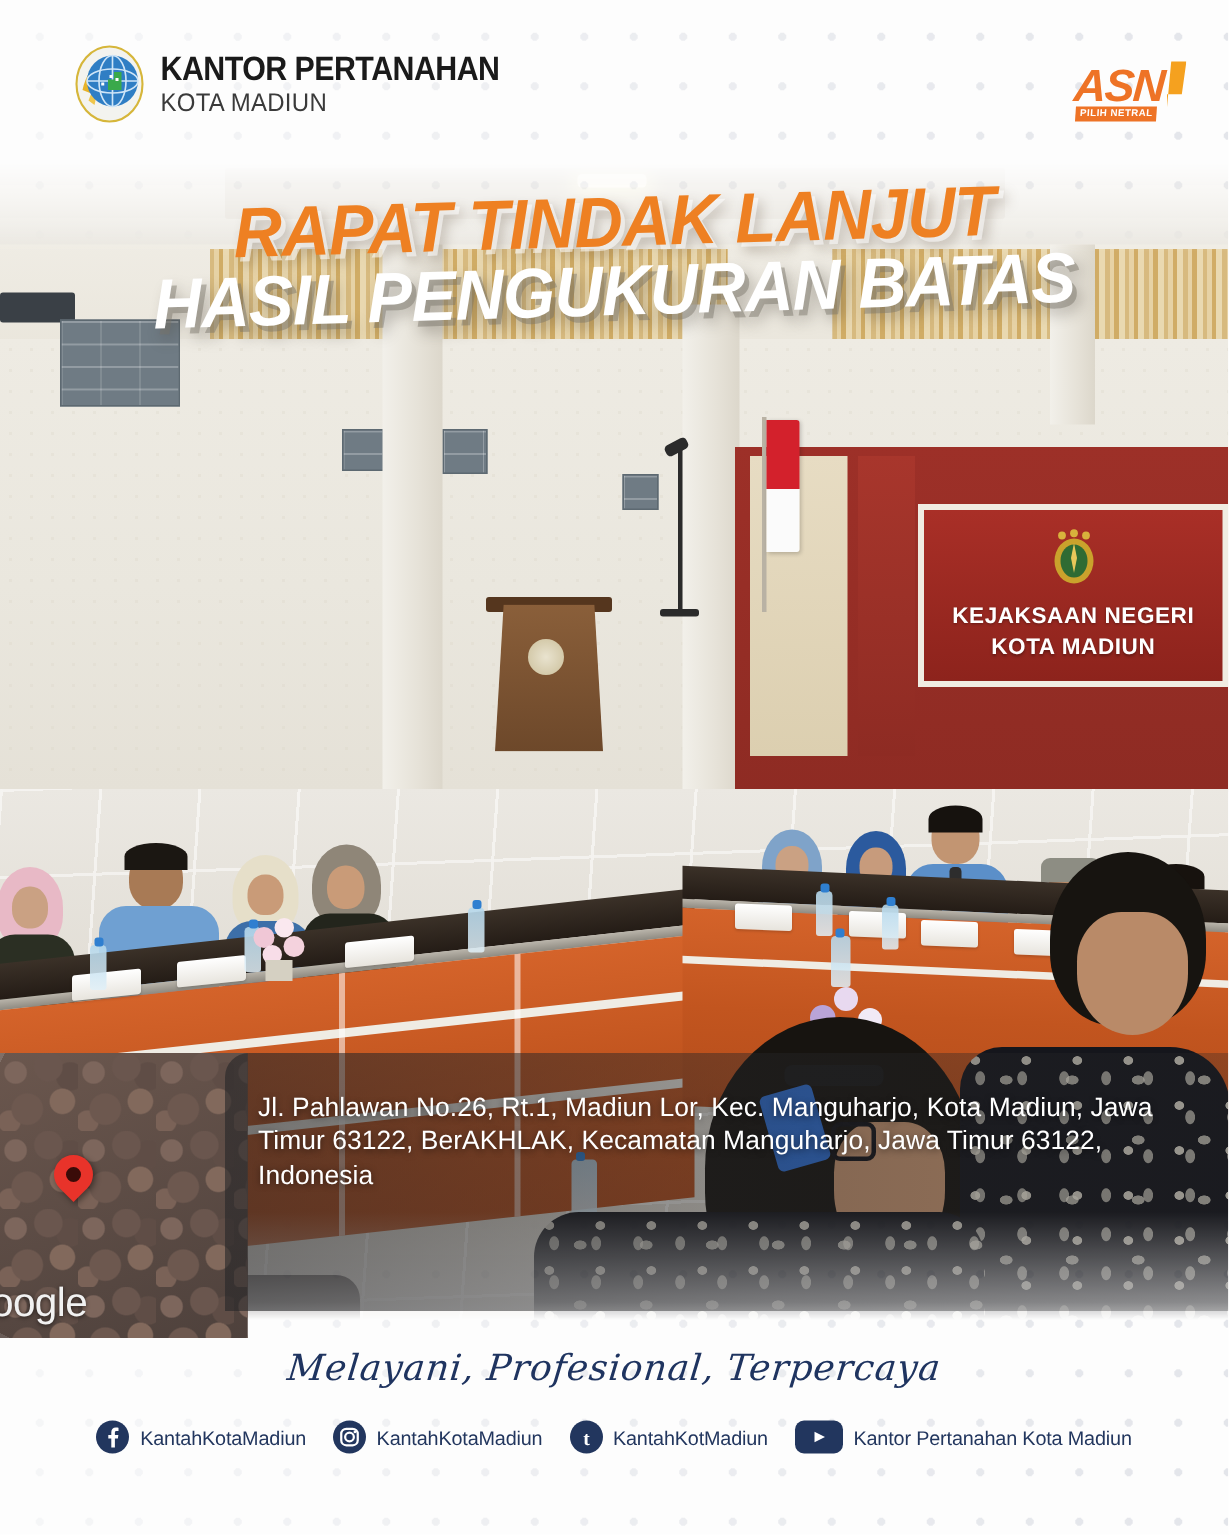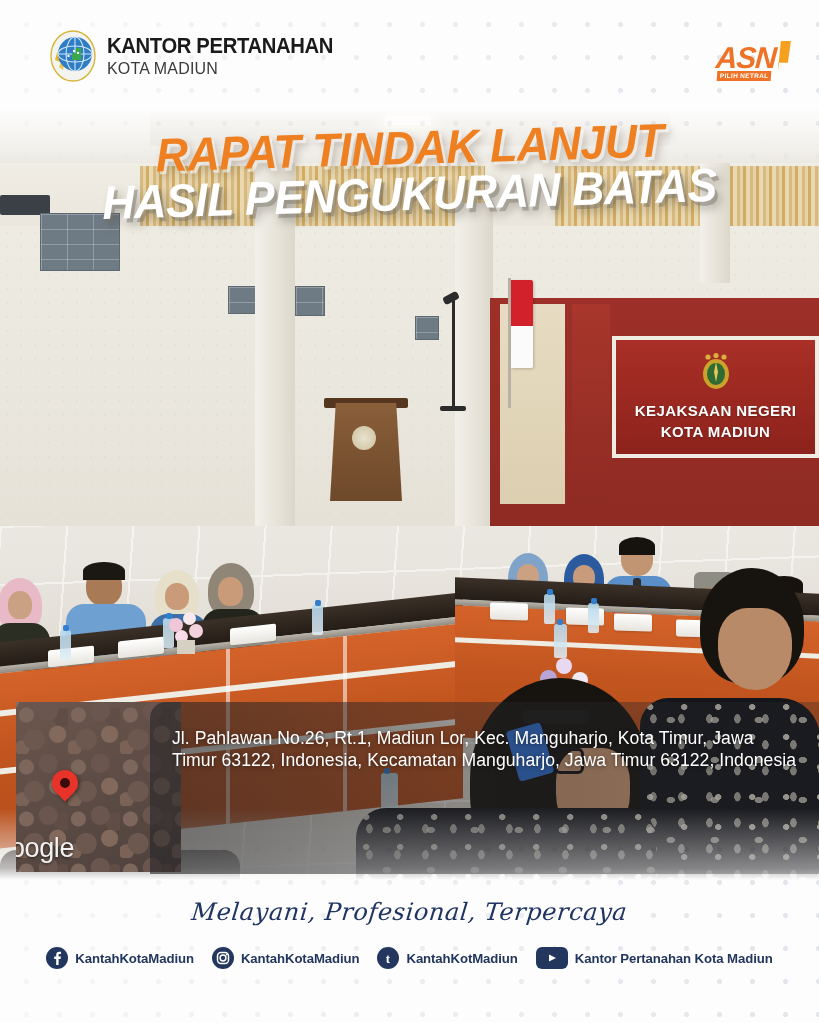--- a/index.html
+++ b/index.html
@@ -237,21 +237,21 @@
       width:7px; height:7px; border-radius:50%; background:#111; }
   .gps-icon .c { position:absolute; width:4px; height:4px; border:1.5px solid #fff; }
   .gps-icon .c1 { left:1.5px; top:1.5px; border-right:0; border-bottom:0; }
   .gps-icon .c2 { right:1.5px; top:1.5px; border-left:0; border-bottom:0; }
   .gps-icon .c3 { left:1.5px; bottom:1.5px; border-right:0; border-top:0; }
   .gps-icon .c4 { right:1.5px; bottom:1.5px; border-left:0; border-top:0; }
   .gps-label { color:#fff; font-size:16px; font-weight:bold; letter-spacing:.1px; white-space:nowrap; }
 
   
   .map-thumb {
-    position:absolute; left:16px; top:702px; width:165px; height:170px; z-index:11;
+    position:absolute; left:0; top:702px; width:165px; height:190px; z-index:11;
     overflow:hidden;
     background:#5a4a44;
     background-image:
       linear-gradient(118deg, rgba(255,255,255,.14) 0 3px, transparent 3px 60px),
       linear-gradient(28deg, rgba(255,255,255,.12) 0 3px, transparent 3px 48px),
       radial-gradient(circle at 20% 25%, #7d665c 0 7px, transparent 8px),
       radial-gradient(circle at 62% 18%, #6a564e 0 9px, transparent 10px),
       radial-gradient(circle at 80% 62%, #82695c 0 8px, transparent 9px),
       radial-gradient(circle at 35% 72%, #6d584f 0 10px, transparent 11px),
       radial-gradient(circle at 12% 88%, #7a6257 0 7px, transparent 8px),
@@ -308,21 +308,21 @@
 
   
   .social {
     position:absolute; left:0; top:947px; width:819px; z-index:18;
     display:flex; align-items:center; justify-content:center; gap:18px;
   }
   .soc-item { display:flex; align-items:center; gap:7px; }
   .soc-ic { width:22px; height:22px; background:#22365e; border-radius:50%; flex:none;
       display:flex; align-items:center; justify-content:center; color:#fff; }
   .soc-ic.yt { width:32px; height:22px; border-radius:6px; }
-  .soc-label { font-size:13.2px; font-weight:bold; color:#22365e; letter-spacing:-.1px; white-space:nowrap; }
+  .soc-label { font-size:13.2px; font-weight:normal; color:#22365e; letter-spacing:-.1px; white-space:nowrap; }
 </style>
 </head>
 <body>
 
 <div id="poster">
 
   <div class="dots fade-l"></div>
 
   <div class="photo-stage">
     <div class="photo">
@@ -529,21 +529,21 @@
     <div class="t-line t2">HASIL PENGUKURAN BATAS</div>
   </div>
 
 
   <div class="map-thumb">
     <div class="map-pin"></div>
     <div class="map-google">oogle</div>
   </div>
 
   <div class="loc-panel">
-    <div class="loc-addr">Jl. Pahlawan No.26, Rt.1, Madiun Lor, Kec. Manguharjo, Kota Timur, Jawa Timur 63122, Indonesia, Kecamatan Manguharjo, Jawa Timur 63122, Indonesia</div>
+    <div class="loc-addr">Jl. Pahlawan No.26, Rt.1, Madiun Lor, Kec. Manguharjo, Kota Madiun, Jawa Timur 63122, BerAKHLAK, Kecamatan Manguharjo, Jawa Timur 63122, Indonesia</div>
   </div>
 
   <div class="tagline">Melayani, Profesional, Terpercaya</div>
 
   <div class="social">
 
     <div class="soc-item">
       <span class="soc-ic">
         <svg viewBox="0 0 22 22" width="22" height="22">
             <path d="M12.6 18v-6h2l.3-2.4h-2.3V8.1c0-.7.2-1.1 1.2-1.1h1.2V4.8c-.2 0-.9-.1-1.8-.1-1.8 0-3 1.1-3 3.1v1.8H8.2V12h2v6z" fill="#fff"></path>

